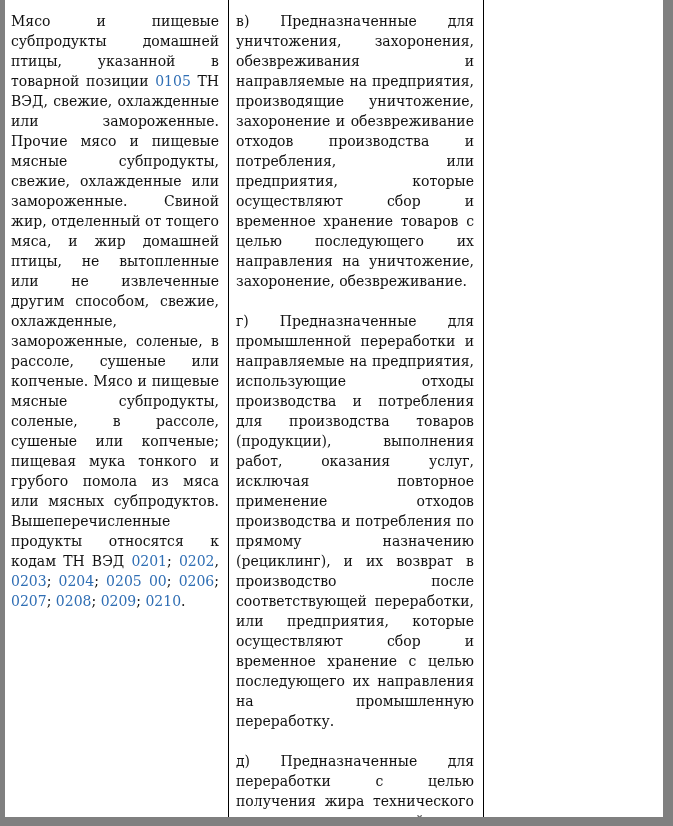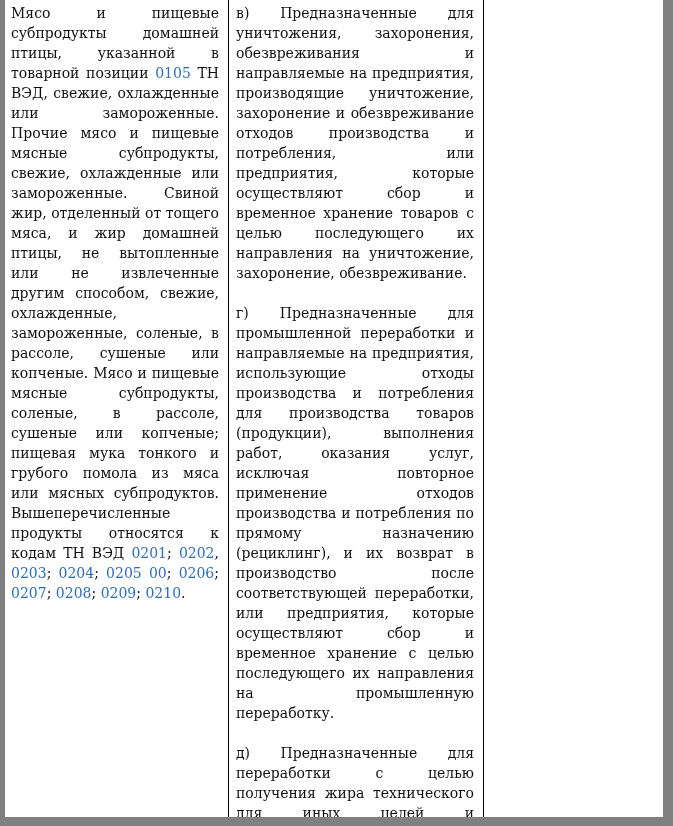--- a/index.html
+++ b/index.html
@@ -28,21 +28,21 @@
     color:var(--text);font-size:14px;line-height:20px;
     text-align:justify;hyphens:none;
   }
   .cell-left{width:223px;padding:3px 9px 0 6px;}
   .cell-middle{
     width:256px;padding:3px 9px 0 7px;
     border-left:1px solid var(--border);
     border-right:1px solid var(--border);
   }
   .cell-right{flex:1;}
-  .para{margin:0 0 20px 0;}
+  .para{margin:8px 0 20px 0;}
   .doc-link{color:var(--link);}
 </style>
 </head>
 <body>
 
 <div class="edge edge-left"></div>
 <div class="edge edge-right"></div>
 <div class="edge edge-bottom"></div>
 
 <div class="content">

